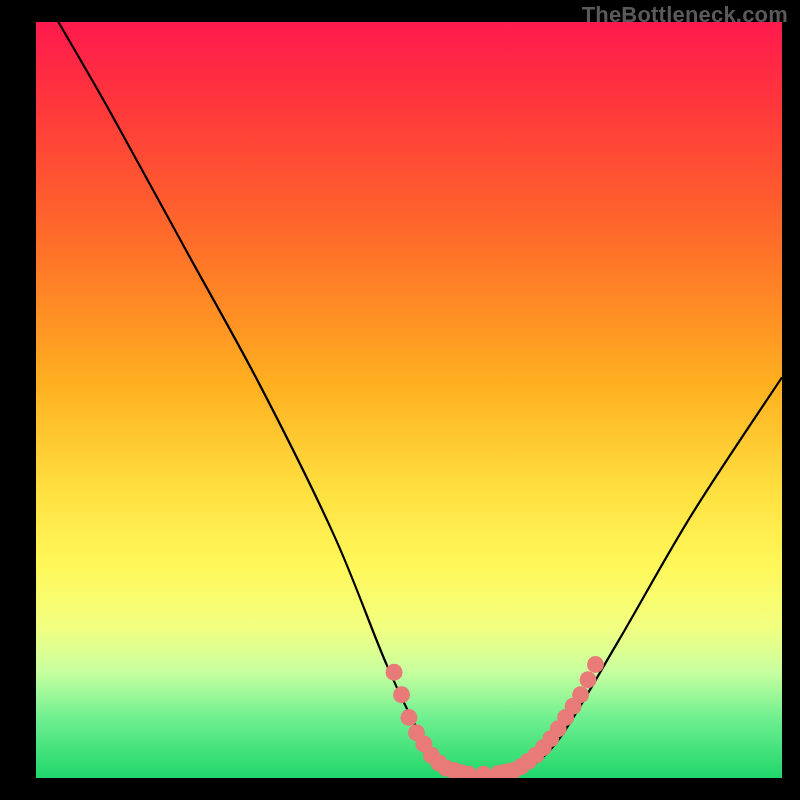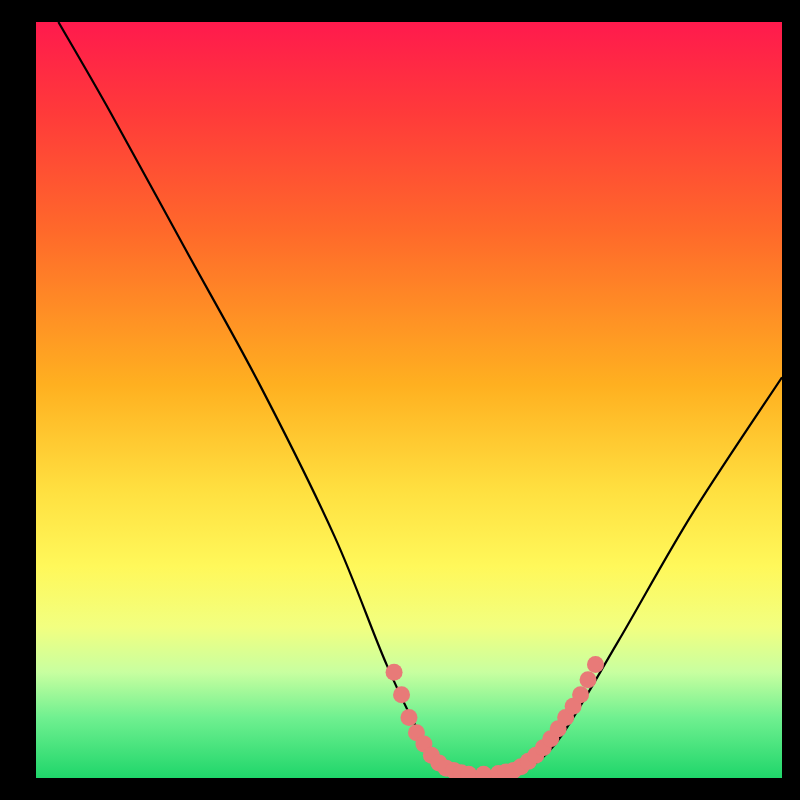--- a/index.html
+++ b/index.html
@@ -85,13 +85,14 @@
           <circle cx="514.74" cy="716.688" r="8.5" fill="#e87a78"></circle>
           <circle cx="522.1999999999999" cy="706.86" r="8.5" fill="#e87a78"></circle>
           <circle cx="529.66" cy="695.52" r="8.5" fill="#e87a78"></circle>
           <circle cx="537.12" cy="684.18" r="8.5" fill="#e87a78"></circle>
           <circle cx="544.58" cy="672.84" r="8.5" fill="#e87a78"></circle>
           <circle cx="552.04" cy="657.72" r="8.5" fill="#e87a78"></circle>
           <circle cx="559.5" cy="642.6" r="8.5" fill="#e87a78"></circle>
         </g>
     </svg>
   </div>
+  <div class="watermark">TheBottleneck.com</div>
 </div>
 
 </body></html>

